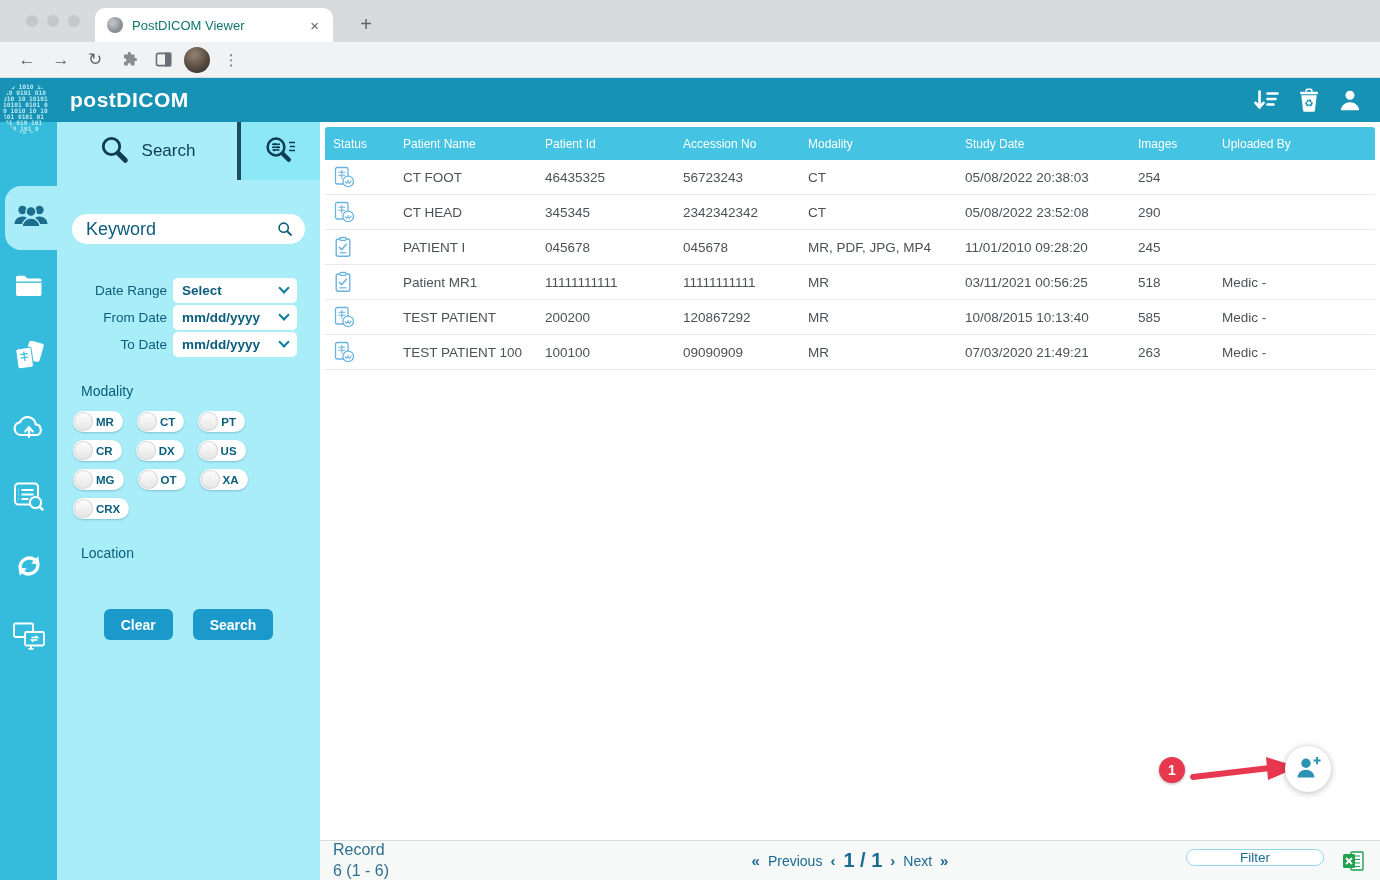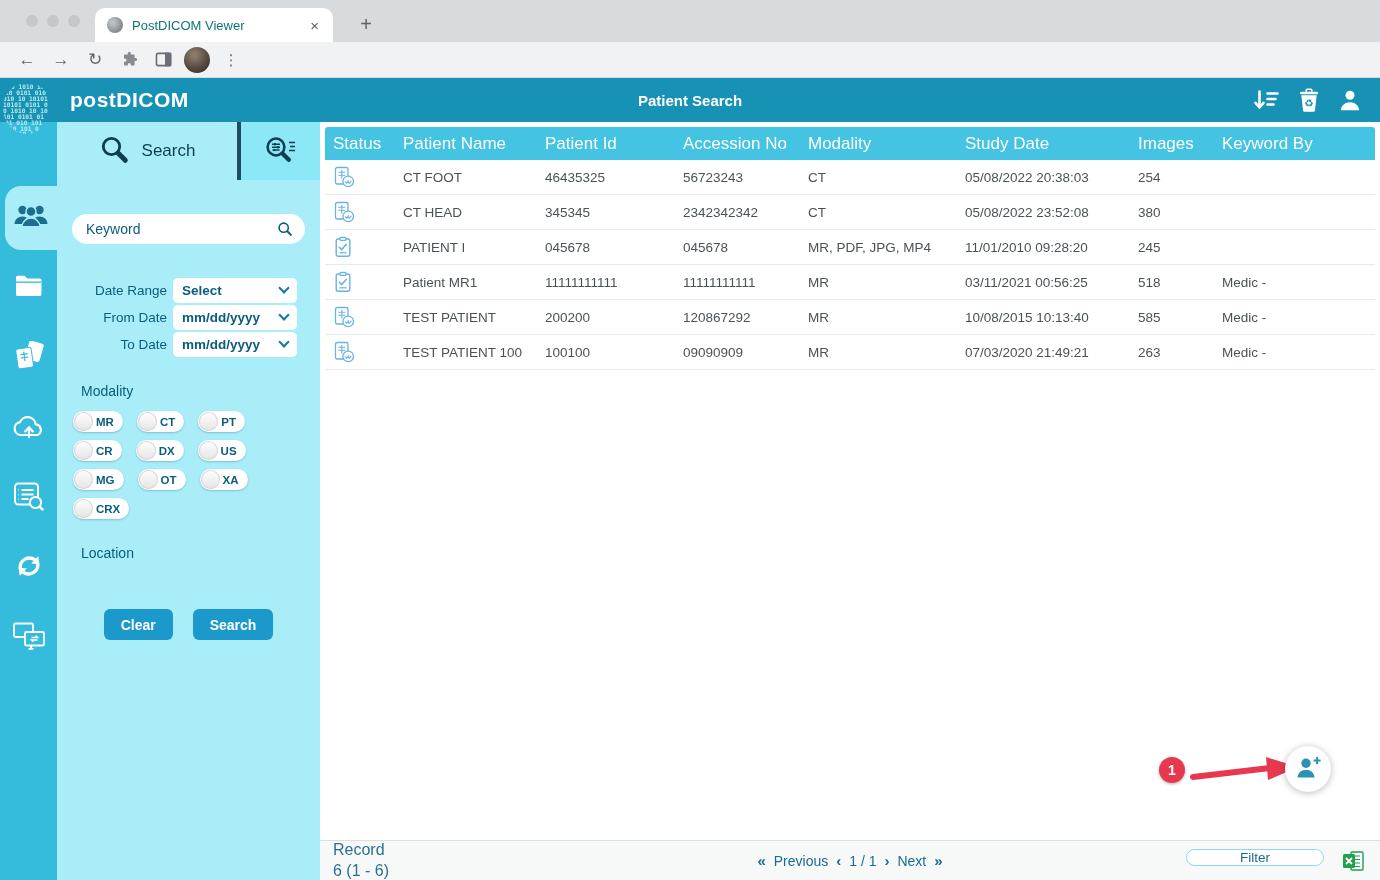--- a/index.html
+++ b/index.html
@@ -49,21 +49,21 @@
   
   .search-panel { width:263px; background:#a9edf9; flex:none; display:flex; flex-direction:column; }
   .sp-tabs { display:flex; height:58px; flex:none; }
   .sp-tab-search { width:180px; display:flex; align-items:center; justify-content:center; gap:13px;
                    background:#a9edf9; }
   .sp-tab-search .lbl { font-size:17px; color:#0e3d52; font-weight:500; }
   .sp-tab-adv { flex:1; background:#8ce7f6; border-left:4px solid #1d4d60;
                 display:flex; align-items:center; justify-content:center; }
   .kw-wrap { margin:34px 15px 0; position:relative; }
   .kw-input { width:100%; height:30px; border:none; border-radius:15px; padding:0 34px 0 14px;
-              font-family:"Liberation Sans",sans-serif; font-size:14px; color:#0f172a; font-weight:500; outline:none; }
+              font-family:"Liberation Sans",sans-serif; font-size:18px; color:#0f172a; font-weight:500; outline:none; }
   .kw-input::placeholder { color:#0a5d7c; opacity:1; }
   .kw-glyph { position:absolute; right:12px; top:7px; }
   .form-rows { margin:34px 0 0 10px; display:grid; grid-template-columns:100px 124px; column-gap:6px; row-gap:2px; }
   .f-label { font-size:13.5px; color:#0a5d7c; text-align:right; align-self:center; }
   .f-box { background:#fff; border-radius:5px; height:25px; display:flex; align-items:center;
            padding:0 22px 0 9px; position:relative; font-size:13.5px; color:#0a5d7c; font-weight:600; }
   .chev { width:8px; height:8px; border-right:2px solid #0f7ca3; border-bottom:2px solid #0f7ca3;
           transform:rotate(45deg); position:absolute; right:9px; top:6px; }
   .chev.big { right:13px; top:9px; }
   .sec-label { margin:26px 0 0 24px; font-size:14px; color:#0a5d7c; }
@@ -77,21 +77,21 @@
                 align-items:center; padding:0 30px 0 14px; position:relative; font-size:13.5px;
                 color:#0a5d7c; font-weight:600; }
   .sp-buttons { margin-top:48px; display:flex; justify-content:center; gap:20px; }
   .sp-btn { background:#1c99cb; border:none; border-radius:6px; color:#fff; height:31px; padding:0 17px;
             font-size:14px; font-weight:600; font-family:"Liberation Sans",sans-serif; }
 
   
   .main { flex:1; background:#fff; display:flex; flex-direction:column; min-width:0; }
   .table-zone { flex:1; margin:5px 5px 0; position:relative; }
   .thead { display:flex; background:#44c3e3; height:33px; align-items:center; border-radius:3px 3px 0 0;
-           color:#fff; font-size:17px; font-weight:500; }
+           color:#fff; font-size:12px; font-weight:500; }
   .cell { padding-left:8px; white-space:nowrap; overflow:hidden; }
   .c1{width:70px; display:flex; align-items:center;} .c2{width:142px;} .c3{width:138px;} .c4{width:125px;}
   .c5{width:157px;} .c6{width:173px;} .c7{width:84px;} .c8{flex:1;}
   .sort-wrap { position:relative; display:inline-block; }
   .trow { display:flex; height:35px; align-items:center; border-bottom:1px solid #e7eaeb;
           font-size:13.5px; color:#4b5256; }
 
   
   .fab { position:absolute; top:619px; right:44px; width:46px; height:46px; border-radius:50%;
          background:#fff; box-shadow:0 1px 7px rgba(0,0,0,.28); display:flex; align-items:center; justify-content:center; }
@@ -100,21 +100,21 @@
                 align-items:center; justify-content:center; box-shadow:0 1px 3px rgba(0,0,0,.3); }
   .anno-arrow { position:absolute; left:865px; top:628px; }
 
   
   .footer { height:40px; flex:none; background:#f7f8f8; border-top:1px solid #dcdfe1; position:relative;
             display:flex; align-items:center; }
   .record { margin-left:13px; font-size:16px; color:#2d6f8f; line-height:1.3; }
   .pagination { position:absolute; left:0; right:0; display:flex; justify-content:center; align-items:center;
                 gap:8px; color:#1a6c92; font-size:14px; }
   .pagination .pg-glyph { font-size:15px; font-weight:bold; }
-  .pagination .pg-page { font-size:14px; font-weight:normal; }
+  .pagination .pg-page { font-size:20px; font-weight:bold; }
   .filter-btn { position:absolute; right:56px; top:8px; width:138px; height:17px; background:#fff;
                 border:1px solid #8ed7ee; border-radius:12px; color:#1a6c92; font-size:13.5px;
                 font-family:"Liberation Sans",sans-serif; }
   .excel { position:absolute; right:16px; top:9px; }
 </style>
 </head>
 <body>
 
 <div class="tabstrip">
   <div class="traffic">
@@ -162,21 +162,20 @@
         <text x="2" y="26">10101 0101 0</text>
           <text x="2" y="32">0 1010 10 10</text>
           <text x="2" y="38">101 0101 01</text>
         <text x="4" y="44">01 010 101</text>
           <text x="8" y="50">10 101 0</text>
           <text x="14" y="55">010 1</text>
       </g>
     </svg>
   </div>
   <span class="logo-text">postDICOM</span>
-  <span class="page-title">Patient Search</span>
   <div class="hdr-icons">
     <div>
       <svg width="27" height="23" viewBox="0 0 27 23" stroke="#fff" stroke-width="2.6" fill="none" stroke-linecap="round">
         <path d="M6.5 2.5v15"></path>
           <path d="M2.5 13.8l4 4.5 4-4.5"></path>
         <path d="M14.5 4.5h10"></path>
           <path d="M14.5 10h8"></path>
           <path d="M14.5 15.5h6"></path>
       </svg>
     </div>
@@ -384,21 +383,21 @@
       <div class="thead">
         <div class="cell c1">Status</div>
         <div class="cell c2">
           <span class="sort-wrap"><span>Patient Name</span></span>
         </div>
         <div class="cell c3">Patient Id</div>
         <div class="cell c4">Accession No</div>
         <div class="cell c5">Modality</div>
         <div class="cell c6">Study Date</div>
         <div class="cell c7">Images</div>
-        <div class="cell c8">Keyword By</div>
+        <div class="cell c8">Uploaded By</div>
       </div>
       <div>
           <div class="trow">
             <div class="cell c1">
               <svg width="22" height="22" viewBox="0 0 22 22" fill="none" stroke="#6ab2e0" stroke-width="1.3">
       <rect x="2.5" y="1.5" width="12.5" height="16.5" rx="1.8" fill="#fff"></rect>
       <path d="M5.3 6.2h7M5.3 9.2h7M8.8 4v8.5" stroke-width="1.1"></path>
       <circle cx="15.2" cy="15.4" r="5.3" fill="#fff"></circle>
       <path d="M12.3 15.8l1.3 1.3 2-2.5M15.2 16.4l1.1 1.1 1.8-2.3" stroke-width="1.1" stroke-linecap="round"></path>
     </svg>
@@ -418,21 +417,21 @@
       <path d="M5.3 6.2h7M5.3 9.2h7M8.8 4v8.5" stroke-width="1.1"></path>
       <circle cx="15.2" cy="15.4" r="5.3" fill="#fff"></circle>
       <path d="M12.3 15.8l1.3 1.3 2-2.5M15.2 16.4l1.1 1.1 1.8-2.3" stroke-width="1.1" stroke-linecap="round"></path>
     </svg>
             </div>
             <div class="cell c2">CT HEAD</div>
             <div class="cell c3">345345</div>
             <div class="cell c4">2342342342</div>
             <div class="cell c5">CT</div>
             <div class="cell c6">05/08/2022 23:52:08</div>
-            <div class="cell c7">380</div>
+            <div class="cell c7">290</div>
             <div class="cell c8"></div>
           </div>
           <div class="trow">
             <div class="cell c1">
               <svg width="20" height="22" viewBox="0 0 20 22" fill="none" stroke="#6ab2e0" stroke-width="1.4">
       <rect x="3.2" y="3" width="13.6" height="17.3" rx="2" fill="#fff"></rect>
       <rect x="7" y="1.3" width="6" height="3.2" rx="1" fill="#dceffa" stroke-width="1.2"></rect>
       <path d="M6.3 11.3l2.3 2.3 4.8-5.3" stroke-width="1.5" stroke-linecap="round"></path>
       <path d="M6.5 16.8h7" stroke-width="1.2"></path>
     </svg>

